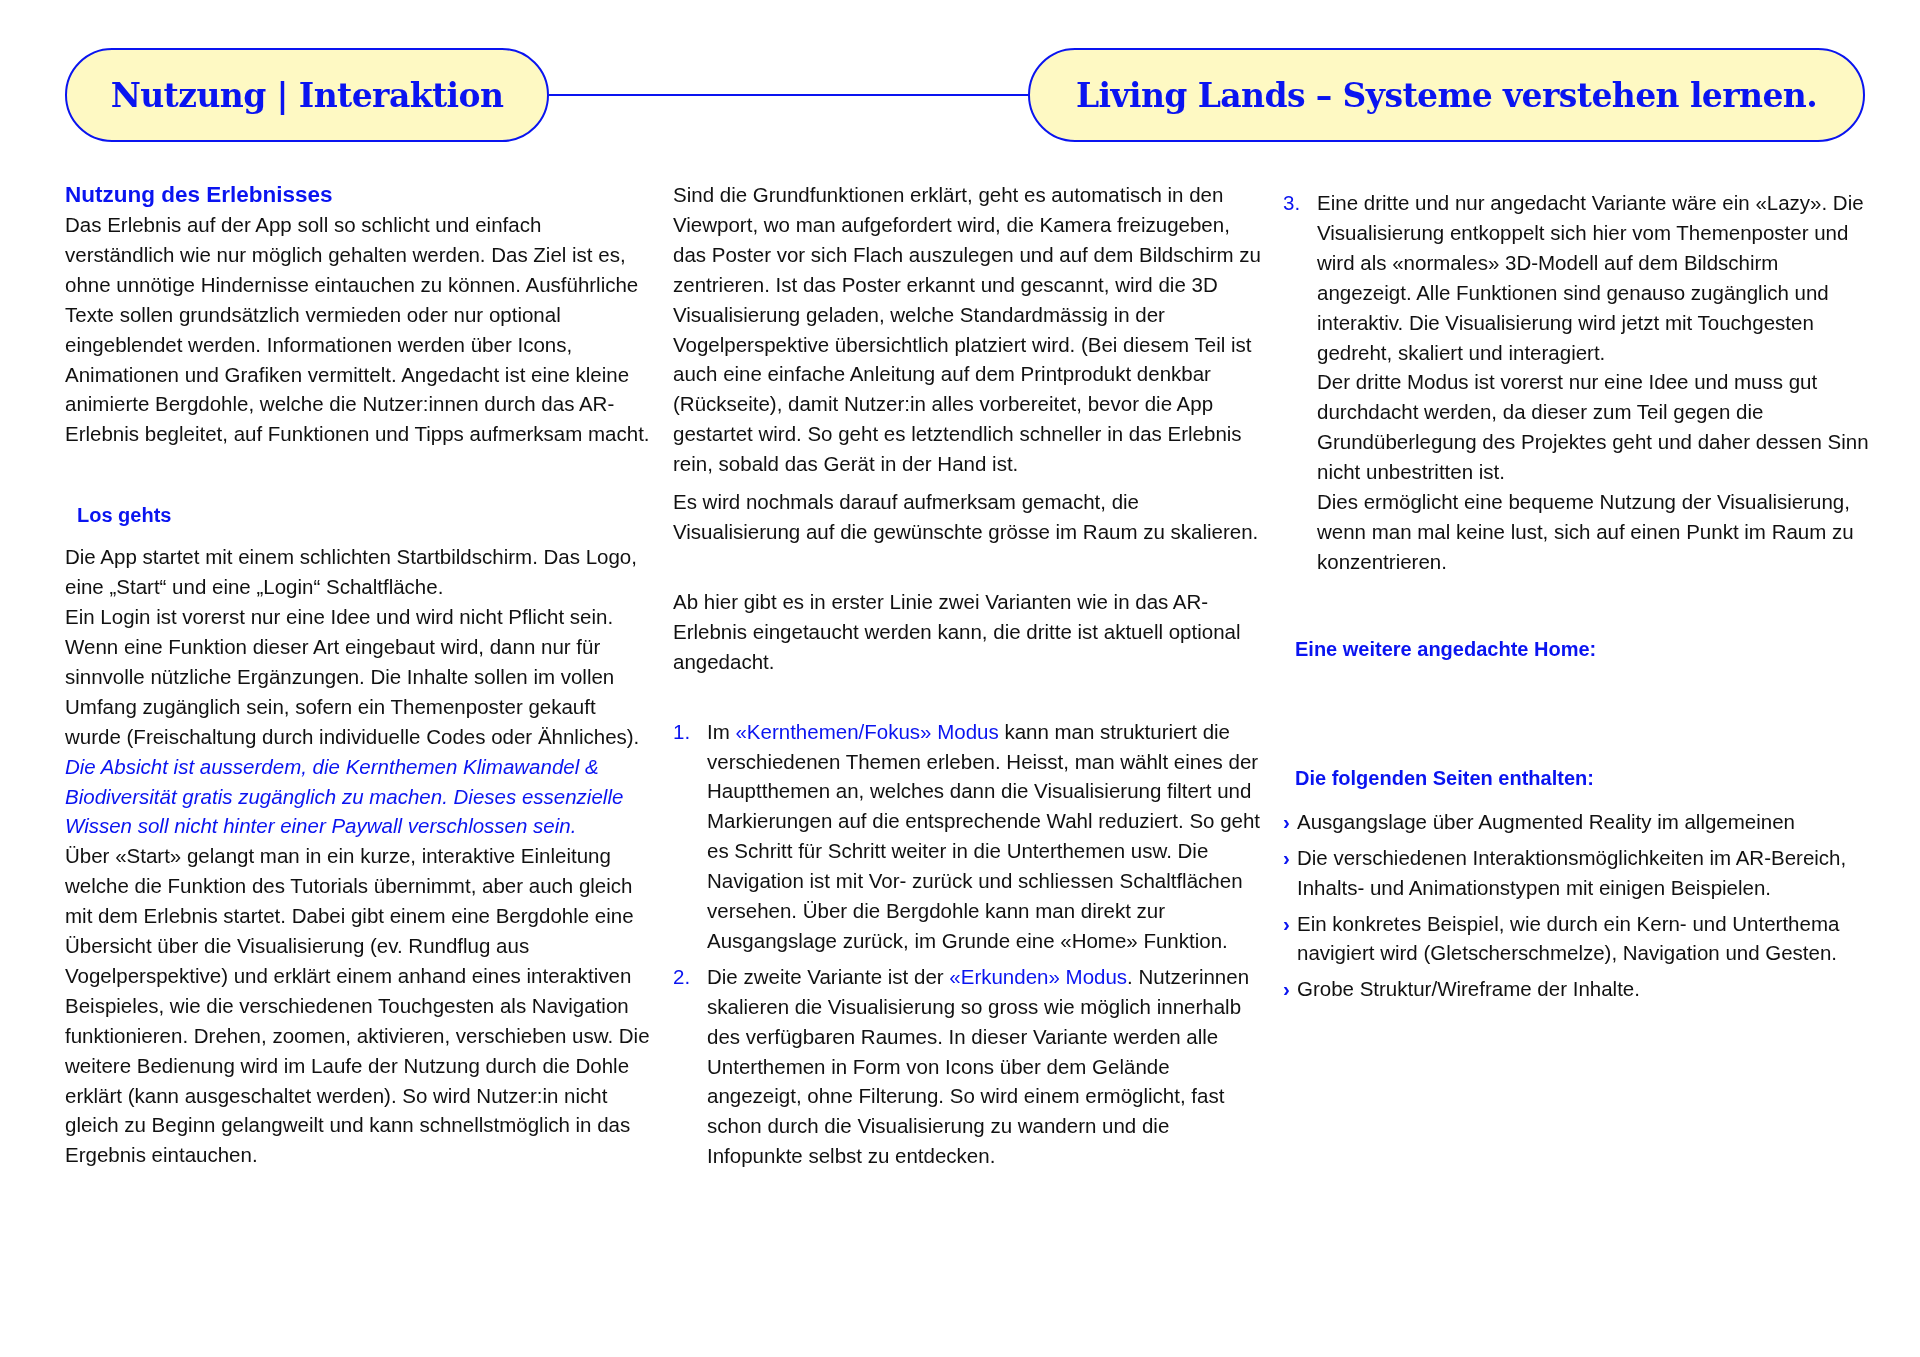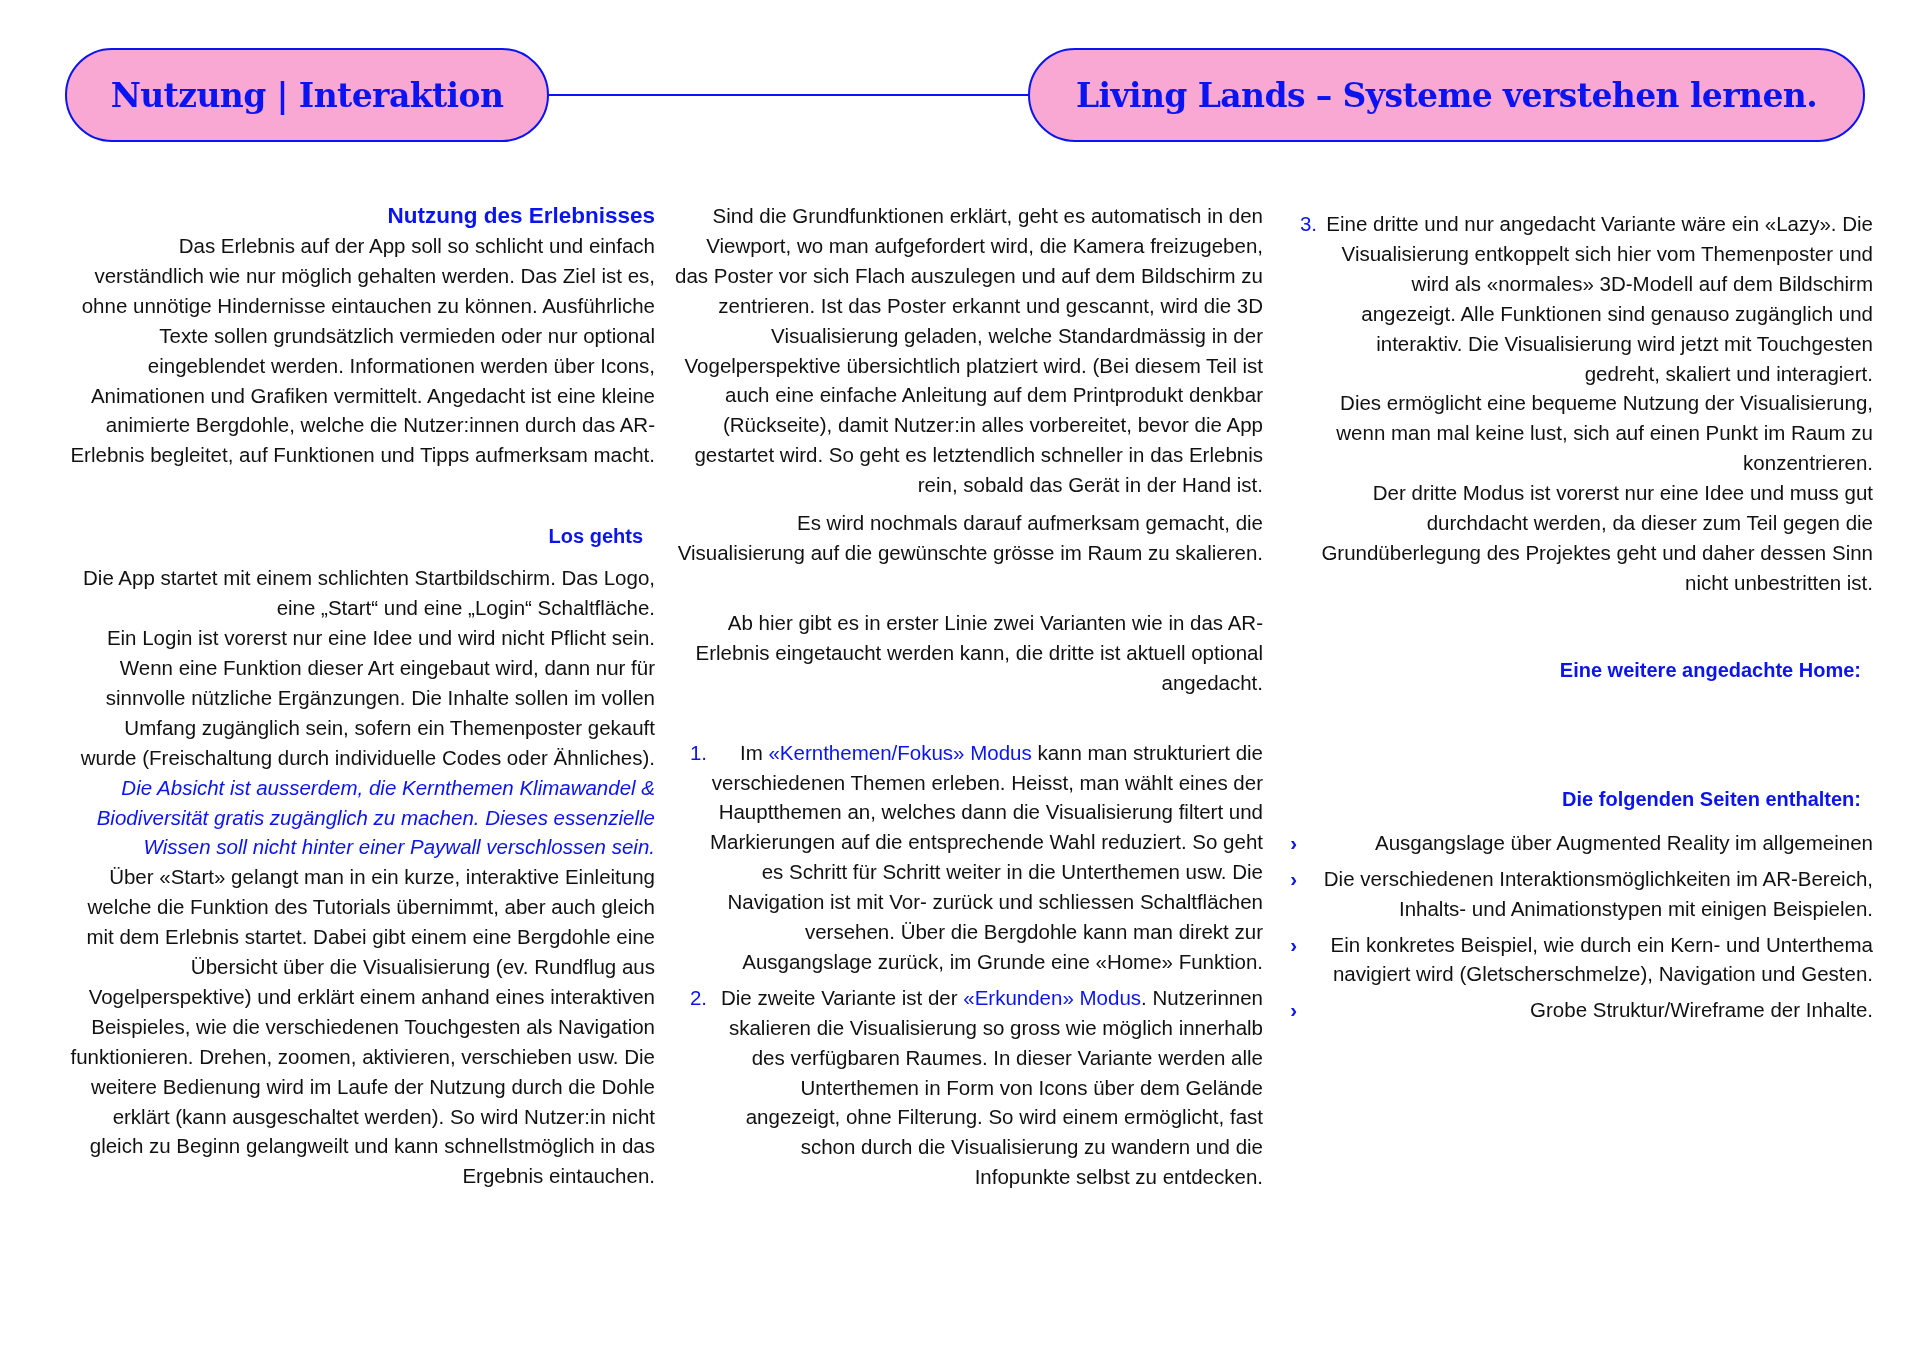--- a/index.html
+++ b/index.html
@@ -1,31 +1,31 @@
 <!DOCTYPE html>
 <html><head>
 <meta charset="utf-8">
 <style>
   html, body { margin: 0; padding: 0; background: #ffffff; }
   body { width: 1920px; height: 1357px; position: relative; overflow: hidden;
          font-family: "Liberation Sans", sans-serif; color: #111111; }
 
   
   .pill { position: absolute; top: 48px; height: 94px; box-sizing: border-box;
-          border: 2.5px solid #0a14f0; border-radius: 47px; background: #f9a8d4;
+          border: 2.5px solid #0a14f0; border-radius: 47px; background: #fef9c3;
           display: flex; align-items: center; justify-content: center; }
   .pill-left { left: 65px; width: 484px; }
   .pill-right { left: 1028px; width: 837px; }
   .pill-text { font-family: "DejaVu Serif", serif; font-weight: bold; color: #0a14f0;
                font-size: 33px; letter-spacing: -0.6px; white-space: nowrap; }
   .connector { position: absolute; top: 94px; left: 549px; width: 479px; height: 0;
                border-top: 2.5px solid #0a14f0; }
 
   
-  .col { position: absolute; top: 201px; font-size: 20.5px; line-height: 29.9px; text-align: right; }
+  .col { position: absolute; top: 180px; font-size: 20.5px; line-height: 29.9px; }
   .col1 { left: 65px; width: 590px; }
   .col2 { left: 673px; width: 590px; }
   .col3 { left: 1283px; width: 590px; }
   .col p { margin: 0; }
   .h1 { color: #0a14f0; font-weight: bold; font-size: 22.5px; line-height: 30px; margin: 0; }
   .h2 { color: #0a14f0; font-weight: bold; font-size: 20px; line-height: 29px; margin: 12px; }
   .blue { color: #0a14f0; }
   .blue-it { color: #0a14f0; font-style: italic; }
   .gap-s { height: 8px; }
   .gap-l { height: 40px; }
@@ -76,22 +76,22 @@
     <span class="ol-body"><span>Die zweite Variante ist der </span><span class="blue">«Erkunden» Modus</span><span>. Nutzerinnen skalieren die Visualisierung so gross wie möglich innerhalb des verfügbaren Raumes. In dieser Variante werden alle Unterthemen in Form von Icons über dem Gelände angezeigt, ohne Filterung. So wird einem ermöglicht, fast schon durch die Visualisierung zu wandern und die Infopunkte selbst zu entdecken.</span></span>
   </div>
 </div>
 
 <div class="col col3">
   <div class="gap-s"></div>
   <div class="ol-item">
     <span class="ol-num">3.</span>
     <span class="ol-body">
       <p>Eine dritte und nur angedacht Variante wäre ein «Lazy». Die Visualisierung entkoppelt sich hier vom Themenposter und wird als «normales» 3D-Modell auf dem Bildschirm angezeigt. Alle Funktionen sind genauso zugänglich und interaktiv. Die Visualisierung wird jetzt mit Touchgesten gedreht, skaliert und interagiert.</p>
+      <p>Der dritte Modus ist vorerst nur eine Idee und muss gut durchdacht werden, da dieser zum Teil gegen die Grundüberlegung des Projektes geht und daher dessen Sinn nicht unbestritten ist.</p>
       <p>Dies ermöglicht eine bequeme Nutzung der Visualisierung, wenn man mal keine lust, sich auf einen Punkt im Raum zu konzentrieren.</p>
-      <p>Der dritte Modus ist vorerst nur eine Idee und muss gut durchdacht werden, da dieser zum Teil gegen die Grundüberlegung des Projektes geht und daher dessen Sinn nicht unbestritten ist.</p>
     </span>
   </div>
   <div class="gap-l"></div>
   <h3 class="h2">Eine weitere angedachte Home:</h3>
   <div style="height:4px"></div>
   <div style="height:72px"></div>
   <h3 class="h2">Die folgenden Seiten enthalten:</h3>
   <div style="height:2px"></div>
   <div class="ul-item">
     <span class="ul-mark">›</span>

